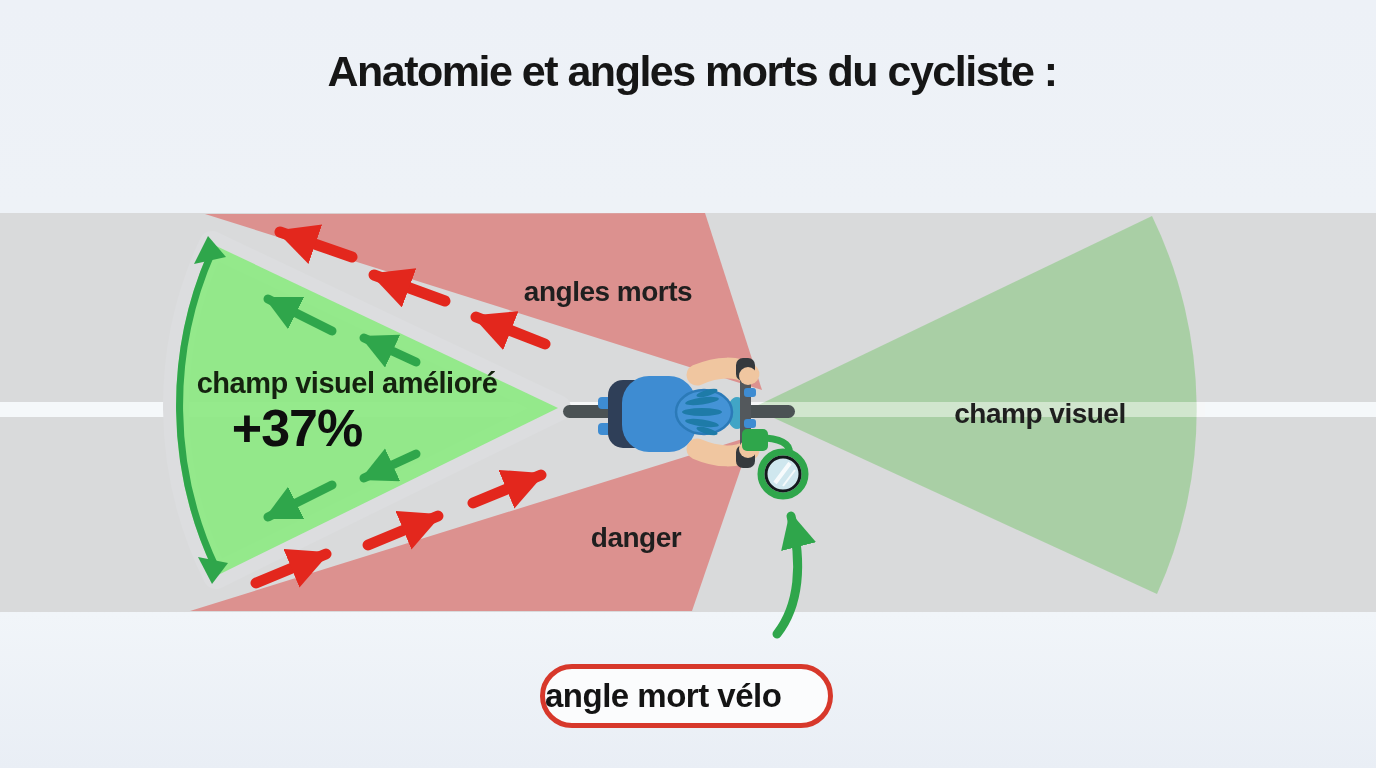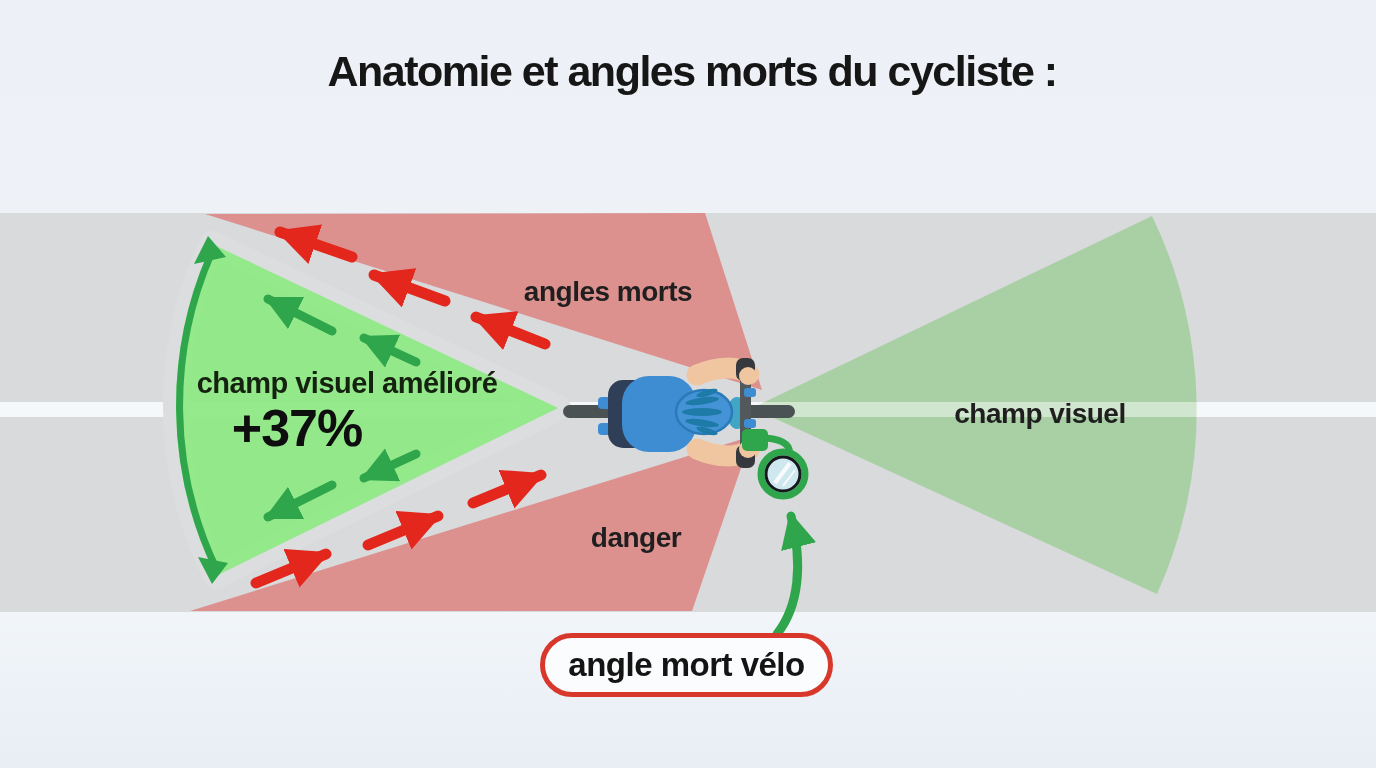--- a/index.html
+++ b/index.html
@@ -10,23 +10,23 @@
   }
   .title{
     position:absolute;top:46px;left:4px;width:100%;text-align:center;
     font-size:43px;font-weight:700;color:#161616;letter-spacing:-1.5px;line-height:1.17;
   }
   svg.scene{position:absolute;left:0;top:0;}
   .zone-label{font-size:28px;font-weight:600;fill:#1f1f1f;letter-spacing:-0.5px;}
   .improved-label{font-size:29px;font-weight:600;fill:#15220f;letter-spacing:-0.5px;}
   .improved-value{font-size:52px;font-weight:800;fill:#0e0e0e;letter-spacing:-1px;}
   .callout{
-    position:absolute;left:540px;top:633px;width:293px;height:64px;
+    position:absolute;left:540px;top:664px;width:293px;height:64px;
     border:5px solid #d7382b;border-radius:36px;background:#fbfcfd;
-    display:flex;align-items:center;justify-content:center;box-sizing:border-box;
+    display:flex;align-items:center;box-sizing:border-box;
     font-size:33px;font-weight:700;color:#141414;letter-spacing:-0.5px;
   }
 </style>
 </head>
 <body>
 
 <div class="stage">
 
   <div class="title">
     <div>Anatomie et angles morts du cycliste :</div>

